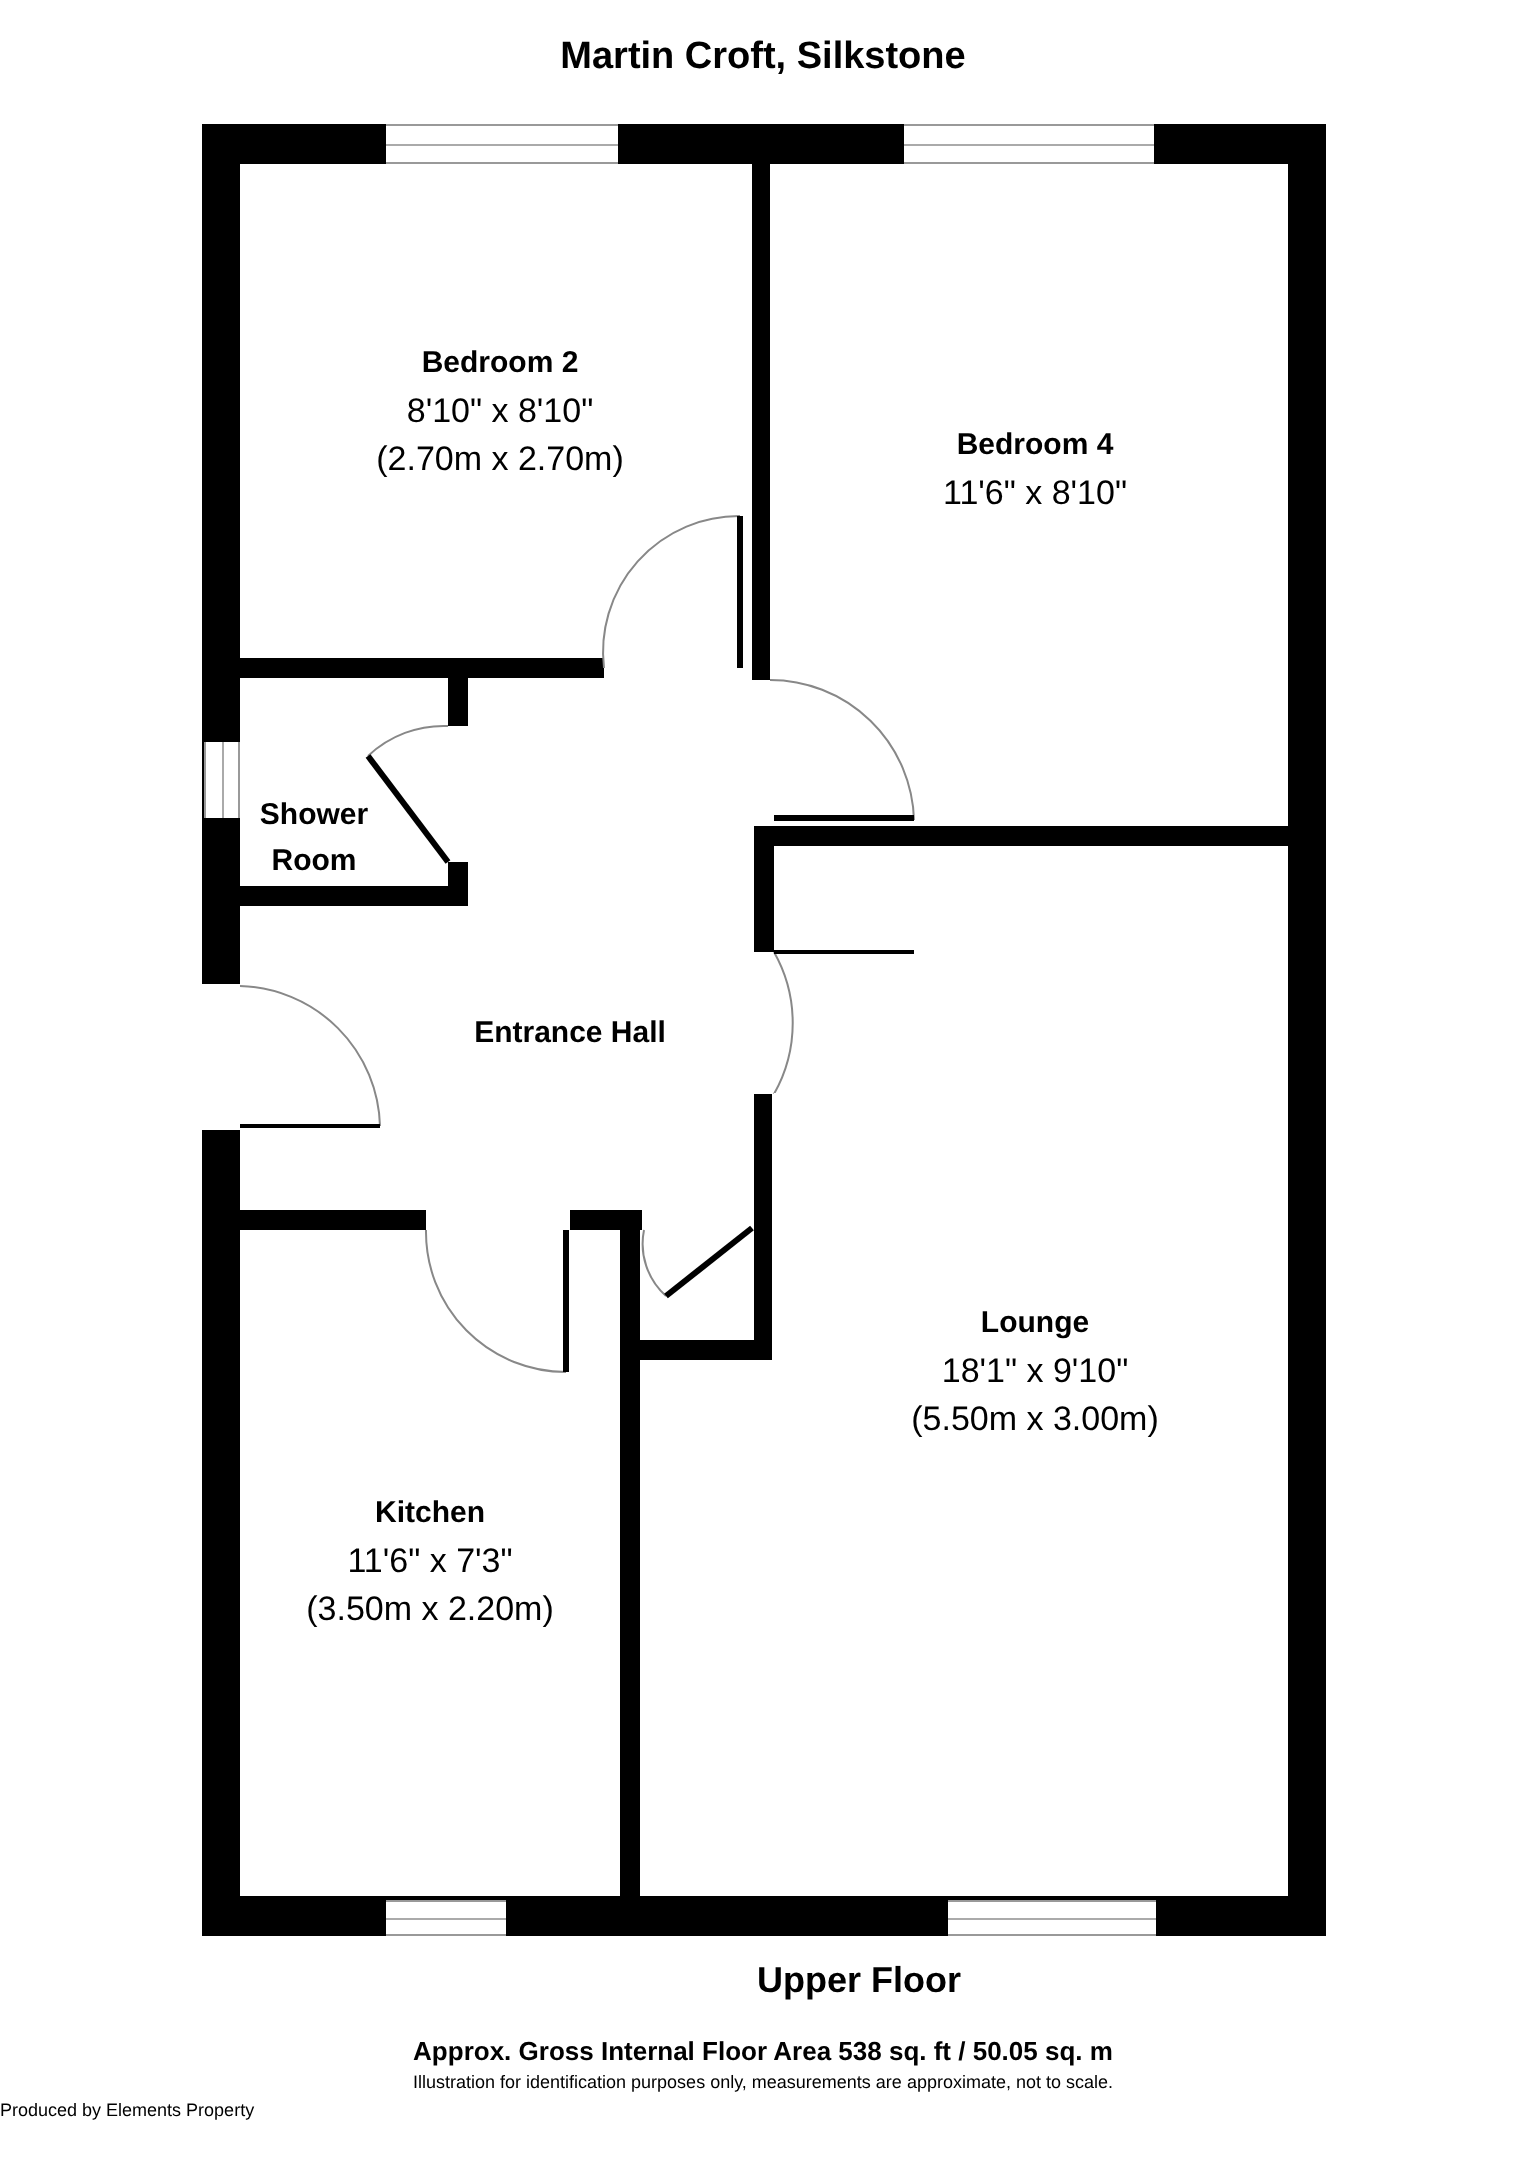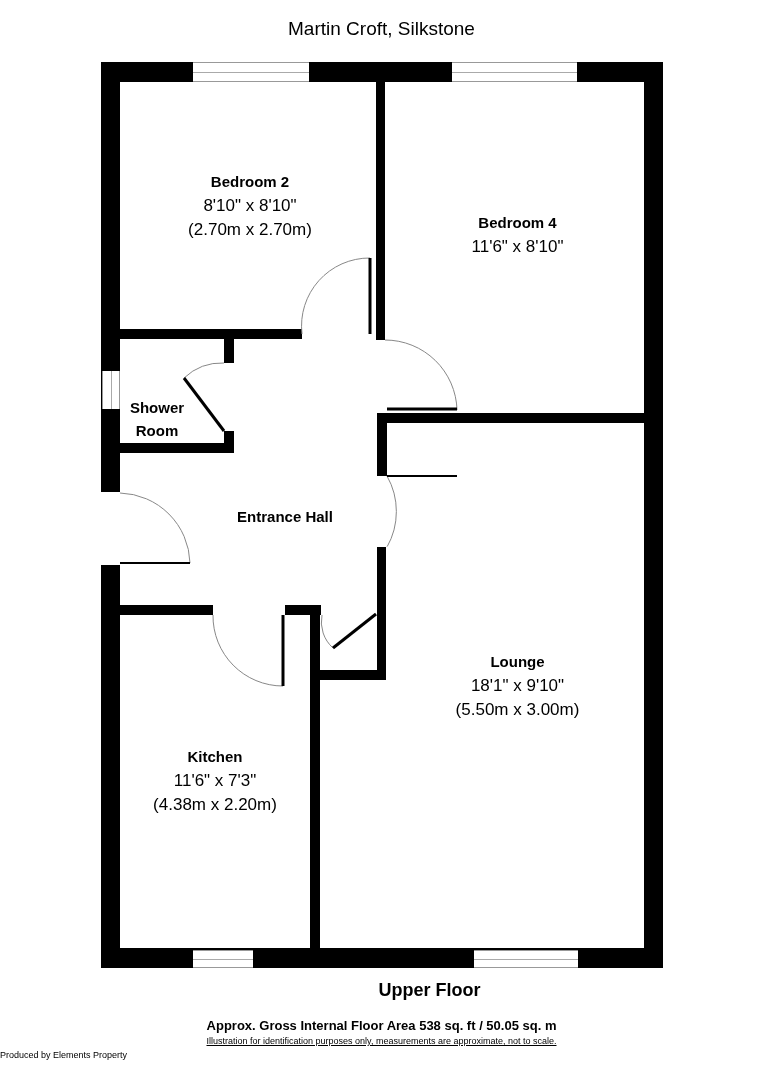--- a/index.html
+++ b/index.html
@@ -1,28 +1,28 @@
 <!DOCTYPE html>
 <html><head>
 <meta charset="utf-8">
 <style>
   html, body { margin:0; padding:0; background:#fff; }
   body { width:763px; height:1080px; position:relative; overflow:hidden; font-family:"Liberation Sans", sans-serif; color:#000; }
   .abs { position:absolute; }
-  .title { left:0; width:763px; top:18px; text-align:center; font-weight:normal; font-size:19px; }
+  .title { left:0; width:763px; top:18px; text-align:center; font-weight:bold; font-size:19px; }
   .wall { position:absolute; background:#000; }
   .win { position:absolute; background:#fff; border-top:1px solid #999; border-bottom:1px solid #999; }
   .win::after { content:""; position:absolute; left:0; right:0; top:50%; border-top:1px solid #aaa; }
   .winv { position:absolute; background:#fff; border-left:1px solid #999; border-right:1px solid #999; }
   .winv::after { content:""; position:absolute; top:0; bottom:0; left:50%; border-left:1px solid #aaa; }
   .room { position:absolute; text-align:center; font-size:17px; line-height:24px; }
   .room .name { font-weight:bold; font-size:15px; }
   .floor-label { left:0; width:763px; top:980px; text-align:center; font-weight:bold; font-size:18px;padding-left:48px; }
   .area { left:0; width:763px; top:1018px; text-align:center; font-weight:bold; font-size:13px; }
-  .disc { left:0; width:763px; top:1036px; text-align:center; font-size:9px;text-decoration:underline; }
+  .disc { left:0; width:763px; top:1036px; text-align:center; font-size:9px; }
   .prod { left:0; width:763px; top:1050px; text-align:left; font-size:9px; }
   svg.doors { position:absolute; left:0; top:0; }
 </style>
 </head>
 <body>
 
 <div class="abs title">Martin Croft, Silkstone</div>
 
 <div>
 
@@ -98,19 +98,19 @@
   <div class="name">Entrance Hall</div>
 </div>
 <div class="room" style="left:395px;top:650px;width:245px;">
   <div class="name">Lounge</div>
   <div>18'1" x 9'10"</div>
   <div>(5.50m x 3.00m)</div>
 </div>
 <div class="room" style="left:120px;top:745px;width:190px;">
   <div class="name">Kitchen</div>
   <div>11'6" x 7'3"</div>
-  <div>(4.38m x 2.20m)</div>
+  <div>(3.50m x 2.20m)</div>
 </div>
 
 <div class="abs floor-label">Upper Floor</div>
 <div class="abs area">Approx. Gross Internal Floor Area 538 sq. ft / 50.05 sq. m</div>
 <div class="abs disc">Illustration for identification purposes only, measurements are approximate, not to scale.</div>
 <div class="abs prod">Produced by Elements Property</div>
 
 </body></html>

